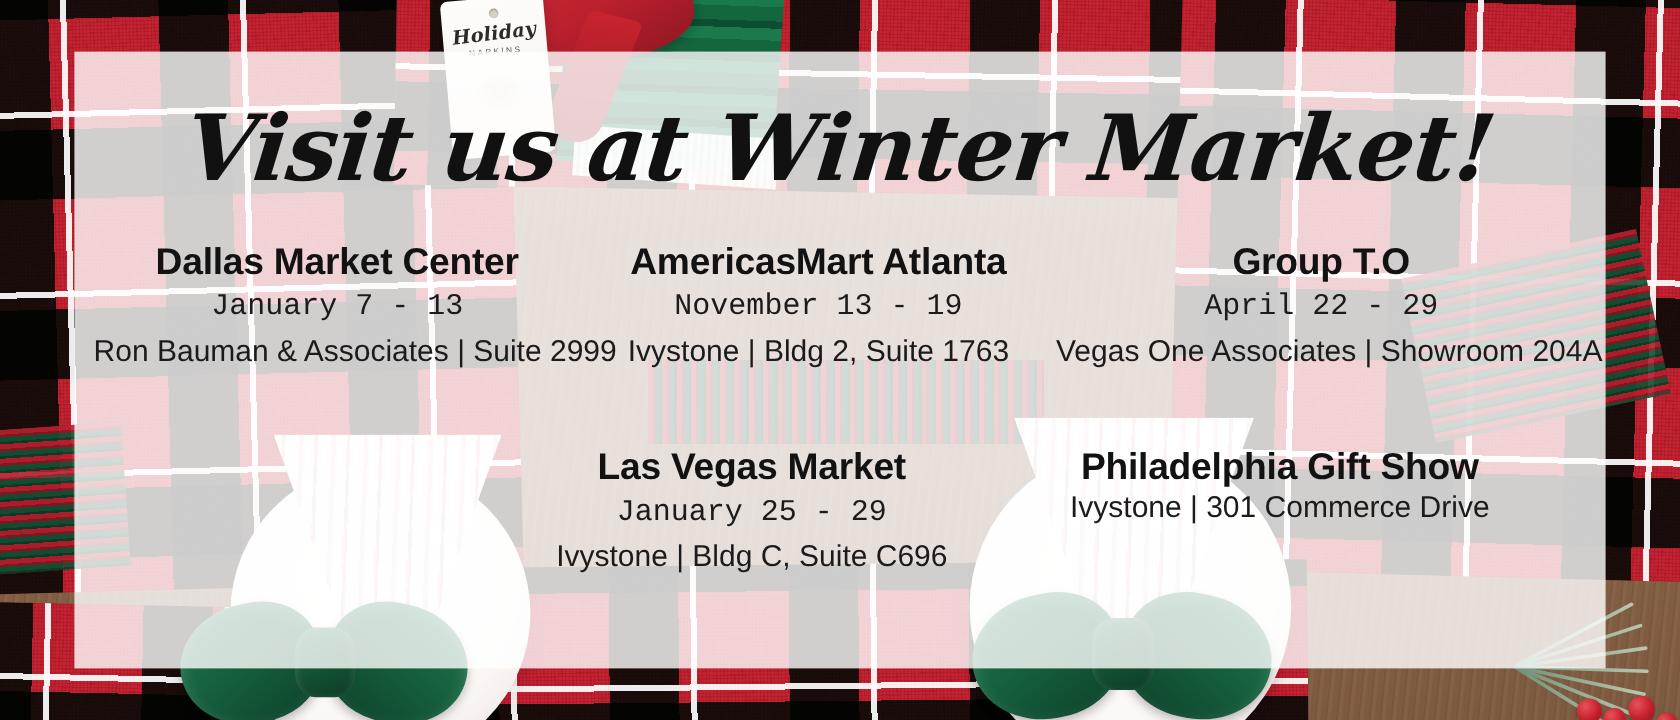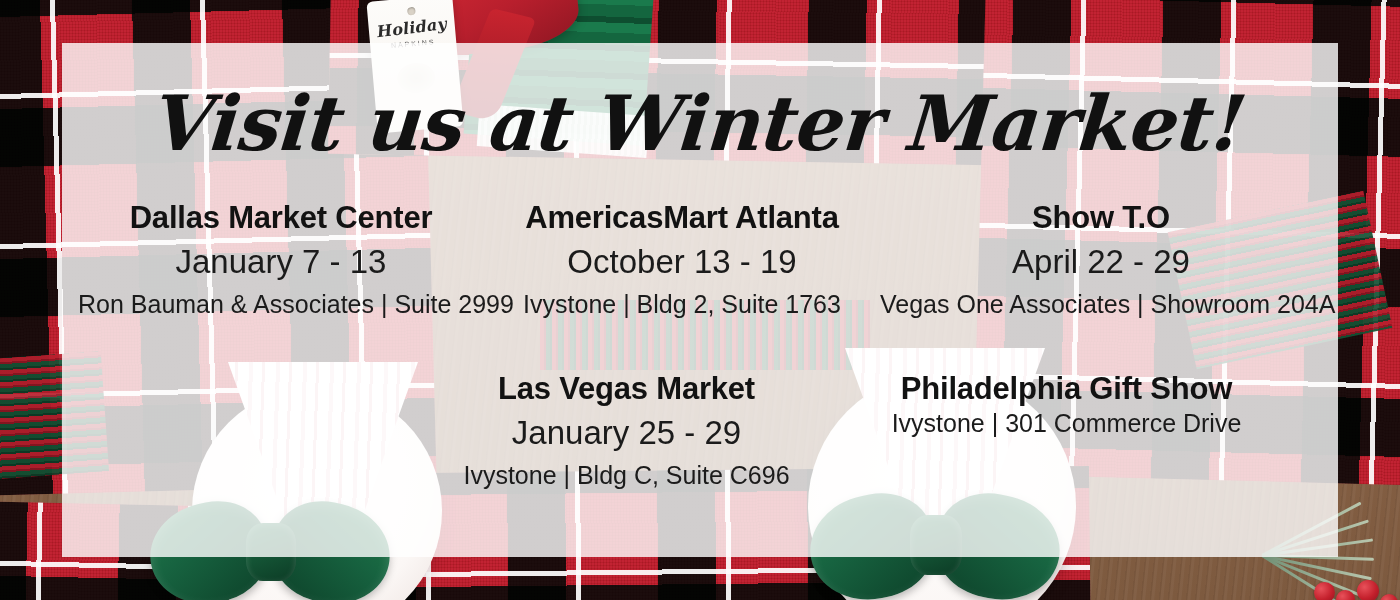--- a/index.html
+++ b/index.html
@@ -237,23 +237,23 @@
 
   .m-name {
     font-family:"Liberation Sans", sans-serif;
     font-weight:700;
     font-size:31px;
     line-height:1.08;
     color:#121212;
     letter-spacing:-.2px;
   }
   .m-dates {
-    font-family:Liberation Sans, sans-serif;
+    font-family:Liberation Mono, monospace;
     font-weight:400;
-    font-size:33px;
+    font-size:25px;
     line-height:1.45;
     color:#1b1b1b;
     margin-top:4px;
   }
   .m-location {
     font-family:"Liberation Sans", sans-serif;
     font-weight:400;
     font-size:25px;
     line-height:1.35;
     color:#1b1b1b;
@@ -331,26 +331,26 @@
     <div class="market-row" id="row-1">
 
       <div class="market-card">
         <div class="m-name">Dallas Market Center</div>
         <div class="m-dates">January 7 - 13</div>
         <div class="m-location">Ron Bauman &amp; Associates | Suite 2999</div>
       </div>
 
       <div class="market-card">
         <div class="m-name">AmericasMart Atlanta</div>
-        <div class="m-dates">October 13 - 19</div>
+        <div class="m-dates">November 13 - 19</div>
         <div class="m-location">Ivystone | Bldg 2, Suite 1763</div>
       </div>
 
       <div class="market-card">
-        <div class="m-name">Show T.O</div>
+        <div class="m-name">Group T.O</div>
         <div class="m-dates">April 22 - 29</div>
         <div class="m-location">Vegas One Associates | Showroom 204A</div>
       </div>
 
     </div>
 
     <div class="market-row" id="row-2">
 
       <div class="market-card">
         <div class="m-name">Las Vegas Market</div>

